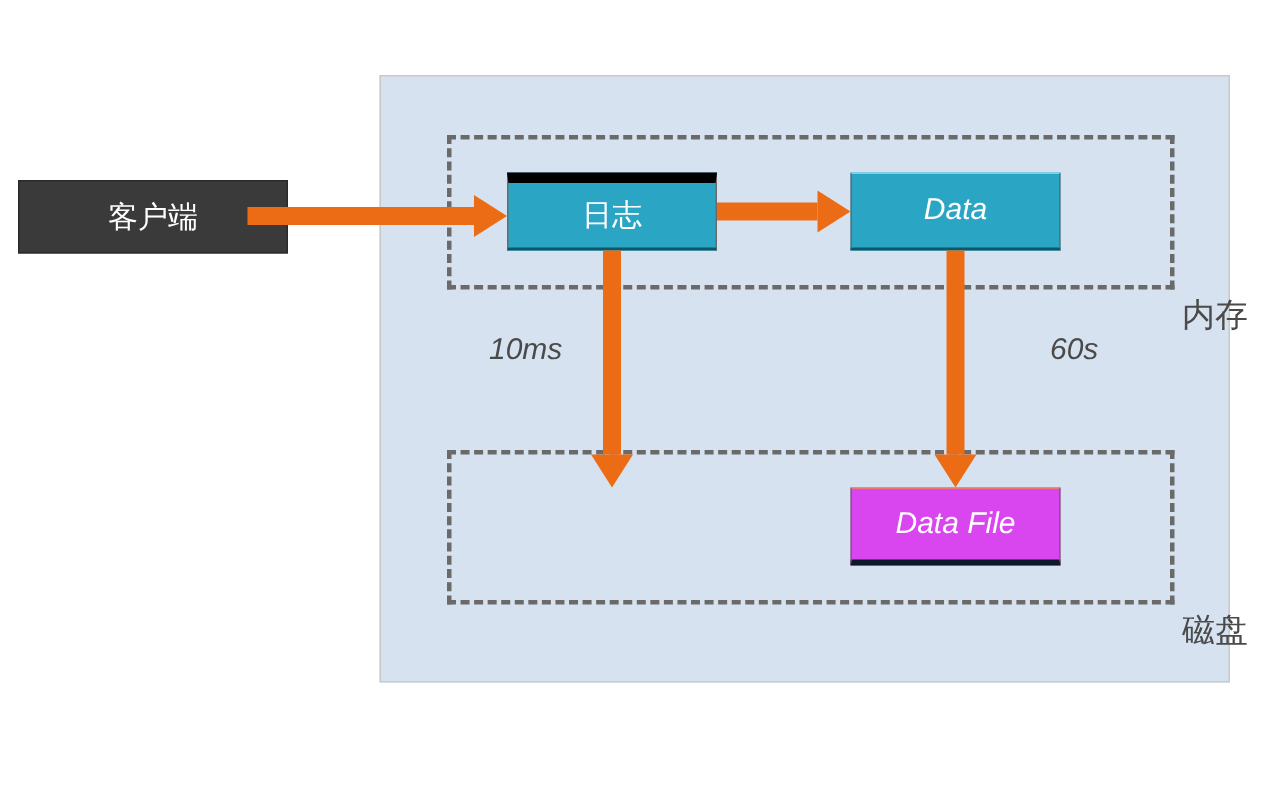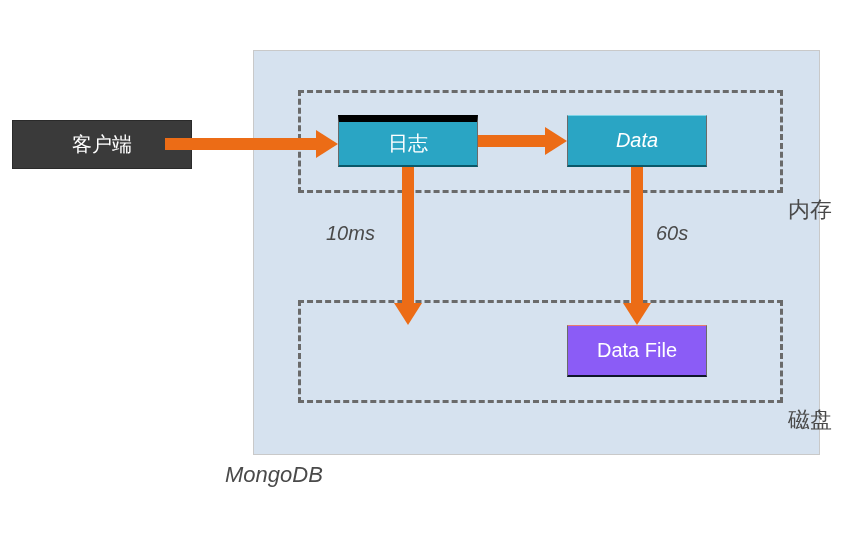--- a/index.html
+++ b/index.html
@@ -83,23 +83,24 @@
   .log-file-box {
     left: 338px; top: 325px;
     width: 140px; height: 52px;
     background: #c0392b;
     border-top: 1px solid #e87a6f;
     border-bottom: 2px solid #7a2018;
   }
   .data-file-box {
     left: 567px; top: 325px;
     width: 140px; height: 52px;
-    background: #8b5cf6;
+    background: #d946ef;
     border-top: 1px solid #e87a6f;
-    border-bottom: 2px solid #0f172a;
+    border-bottom: 4px solid #0f172a;
+    font-style: italic;
   }
 
   
   .arrow { position: absolute; }
   .arrow-h .shaft {
     position: absolute;
     height: 12px;
     background: #ec6c16;
     top: 50%; transform: translateY(-50%);
     left: 0;
@@ -139,29 +140,28 @@
   .arrow-data .shaft { height: 136px; }
 
   .flush-label {
     position: absolute;
     font-family: "Comic Sans MS", cursive, sans-serif;
     font-style: italic;
     font-size: 20px;
     color: #4a4a4a;
   }
   .flush-log  { left: 326px; top: 222px; }
-  .flush-data { left: 656px; top: 222px; }
+  .flush-data { left: 700px; top: 222px; }
 </style>
 </head>
 <body>
 
 <div class="stage">
 
   <div class="mongodb-box"></div>
-  <div class="mongodb-label">MongoDB</div>
 
   <div class="dashed memory-box"></div>
   <div class="group-label memory-label">内存</div>
 
   <div class="dashed disk-box"></div>
   <div class="group-label disk-label">磁盘</div>
 
   <div class="box client-box">
     <span>客户端</span>
   </div>

